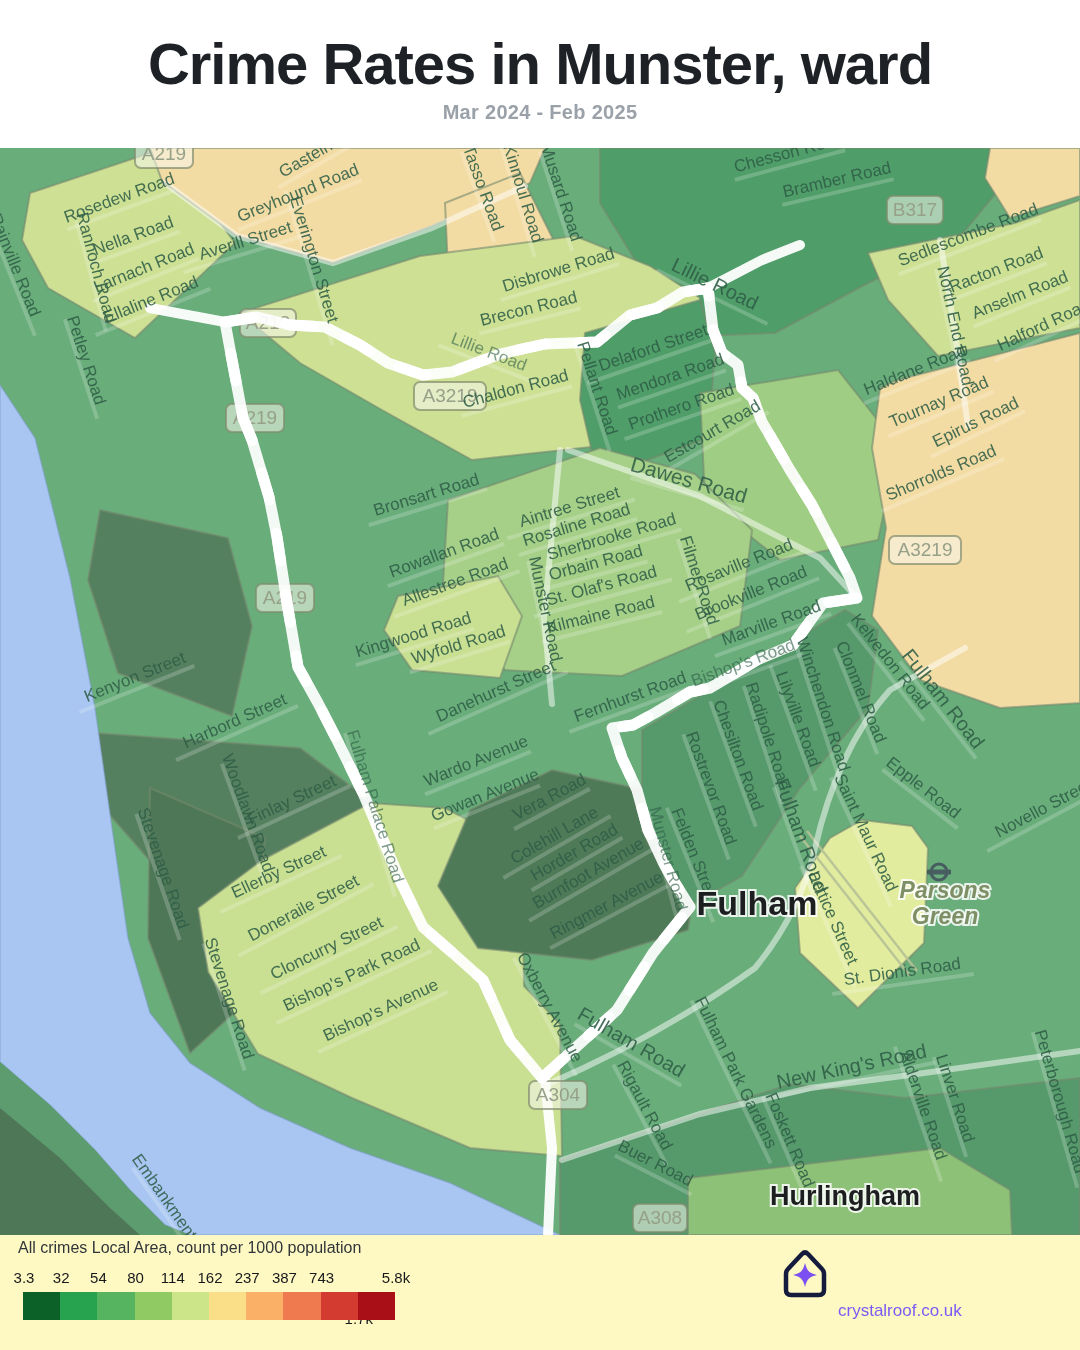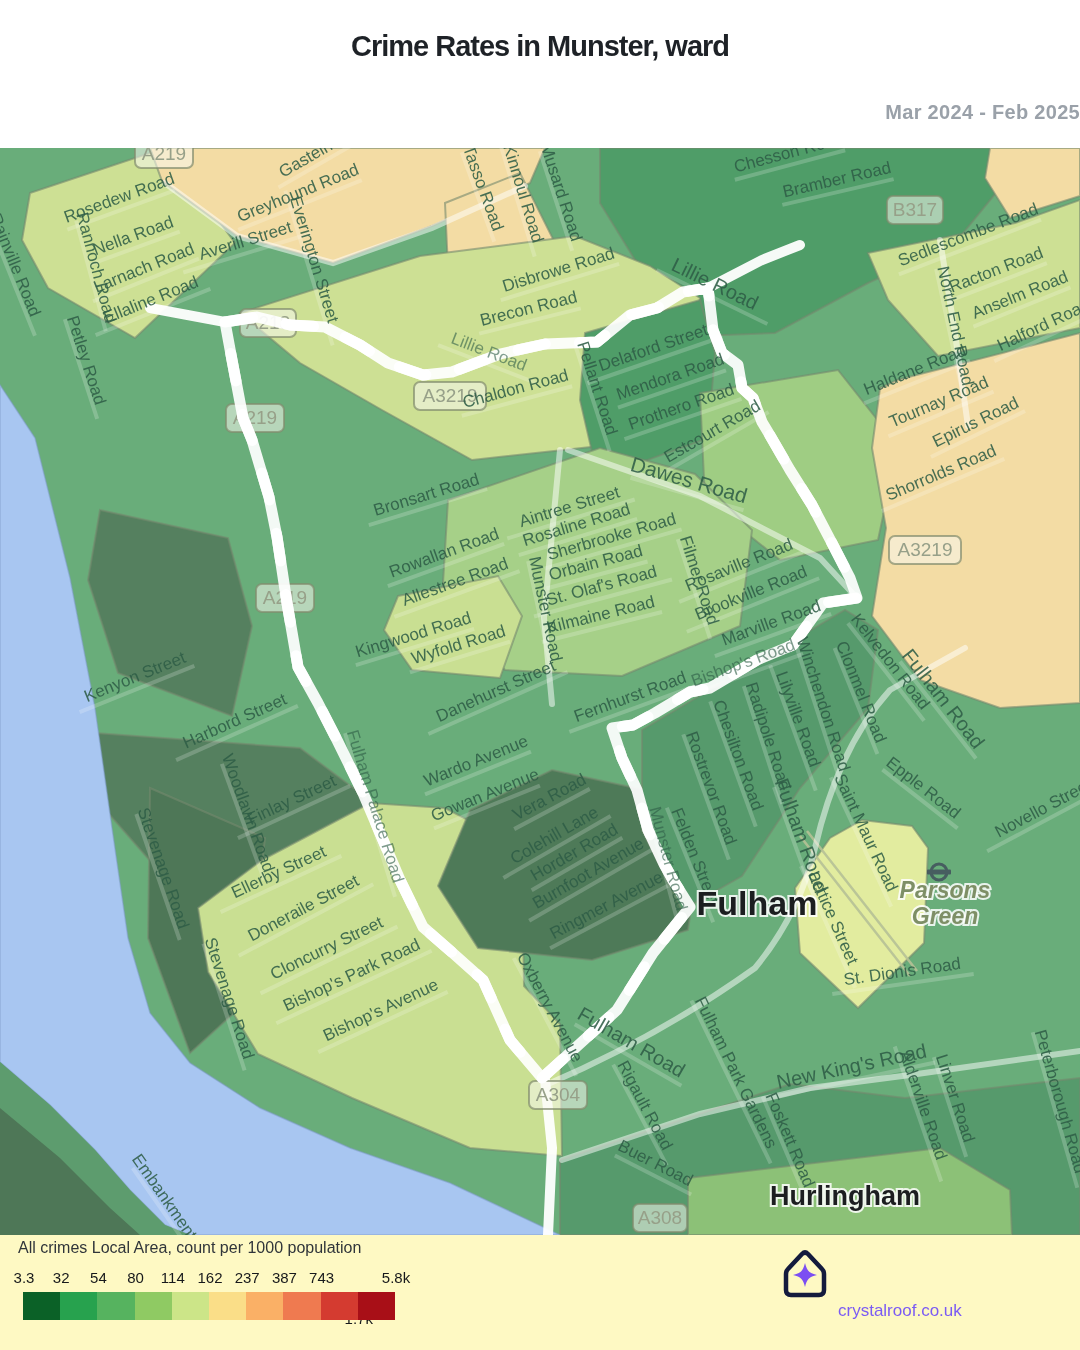--- a/index.html
+++ b/index.html
@@ -1,22 +1,22 @@
 <!DOCTYPE html>
 <html><head>
 <meta charset="utf-8">
 <style>
   html,body{margin:0;padding:0;background:#ffffff;}
   .page{position:relative;width:1080px;height:1350px;overflow:hidden;background:#fff;
         font-family:"Liberation Sans",sans-serif;}
   
   .hdr{position:absolute;top:0;left:0;width:1080px;height:148px;background:#fff;}
   .title{position:absolute;top:30px;left:0;right:0;text-align:center;
-         font-size:29px;font-weight:700;color:#1e2227;letter-spacing:-1px;}
-  .subtitle{position:absolute;top:101px;left:0;right:0;text-align:right;
+         font-size:58px;font-weight:700;color:#1e2227;letter-spacing:-1px;}
+  .subtitle{position:absolute;top:101px;left:0;right:0;text-align:center;
             font-size:20px;font-weight:600;color:#9aa1a9;letter-spacing:.3px;}
   
   .map-wrap{position:absolute;top:148px;left:0;width:1080px;height:1087px;background:#0f766e;}
   .map-wrap svg{display:block;}
   
   .ftr{position:absolute;top:1235px;left:0;width:1080px;height:115px;background:#fef9c3;}
   .legend-title{position:absolute;left:18px;top:4px;font-size:16px;color:#30353a;}
   .ticks{position:absolute;left:0;top:34px;height:20px;width:440px;}
   .tick{position:absolute;top:0;width:38px;text-align:center;font-size:15px;color:#17191b;}
   .bar{position:absolute;left:23px;top:57px;width:372px;height:28px;display:flex;}

